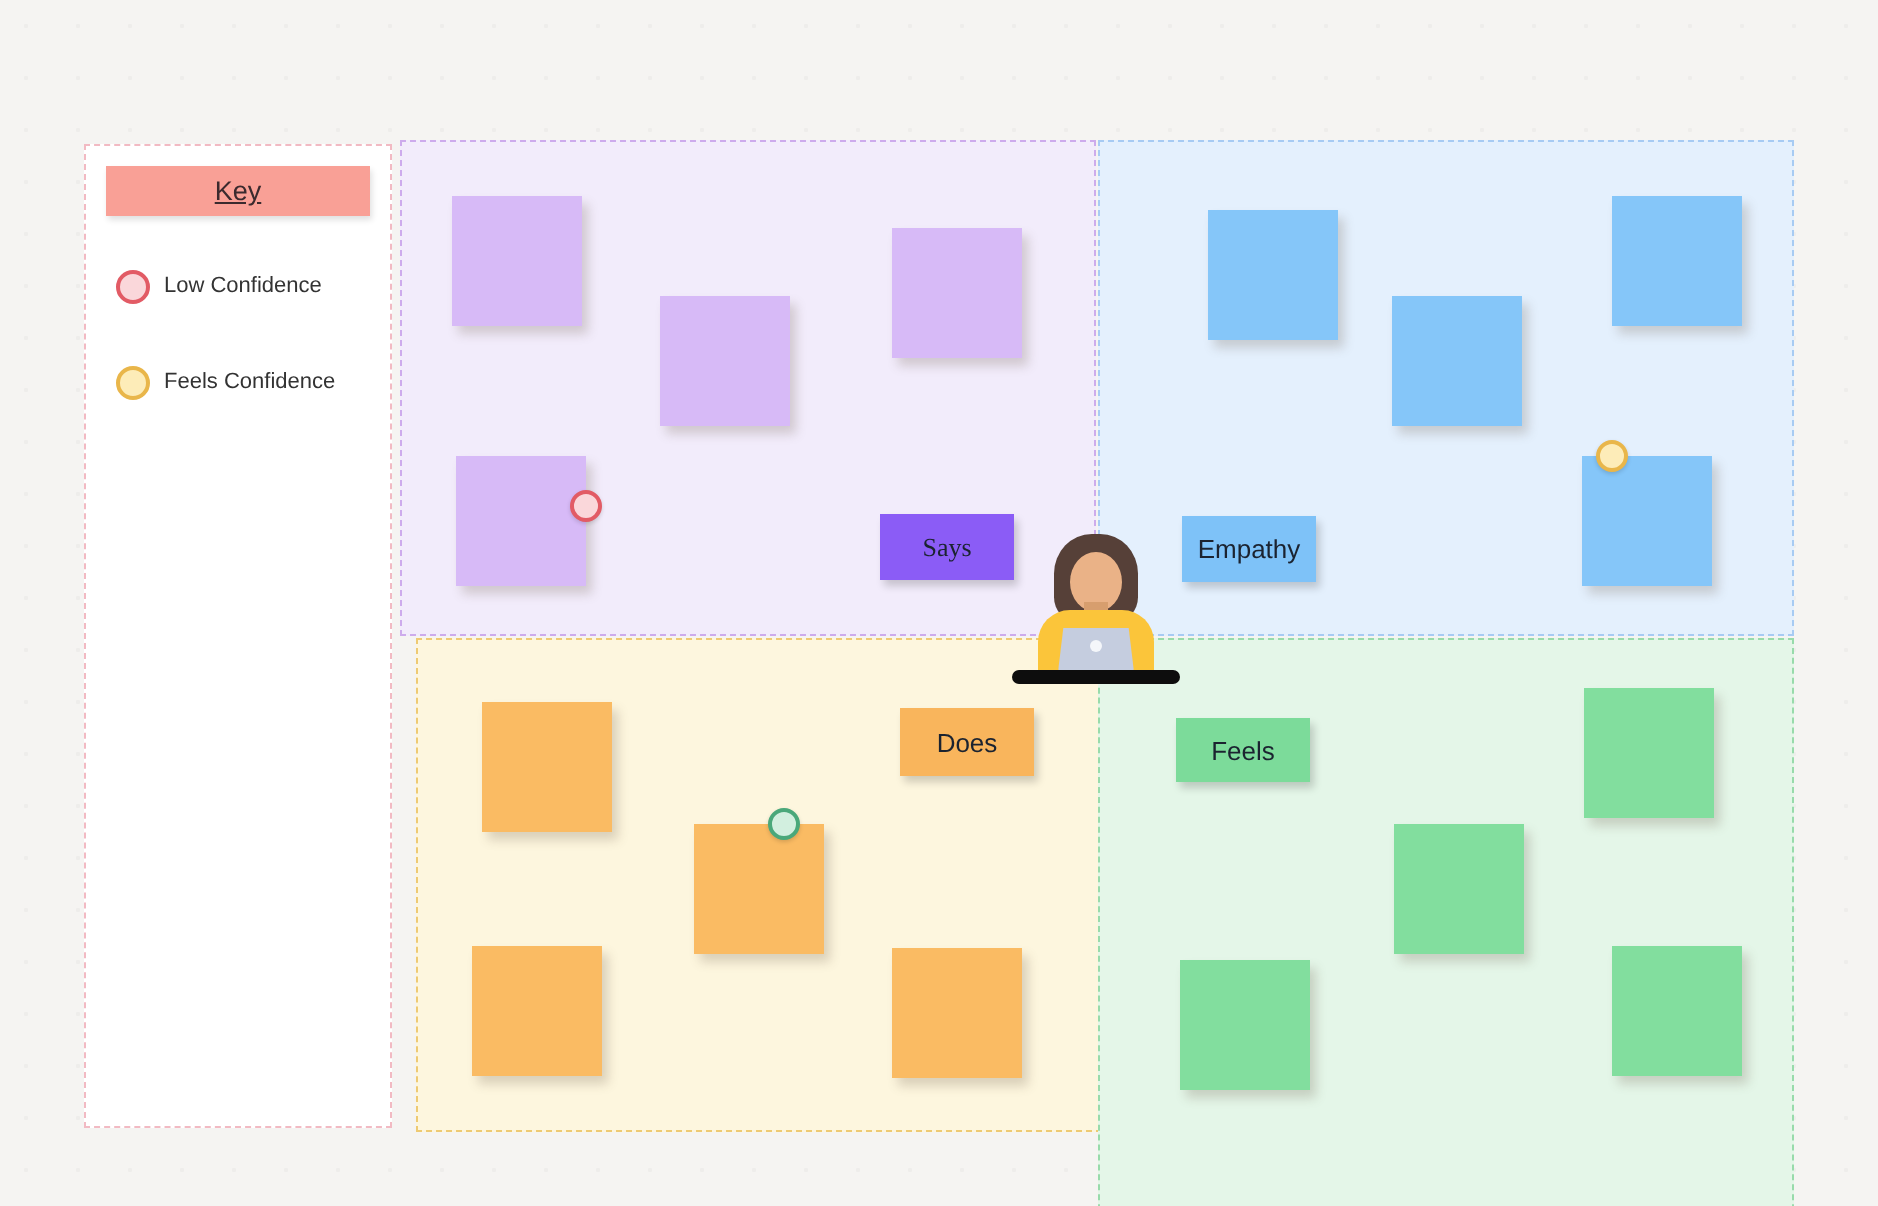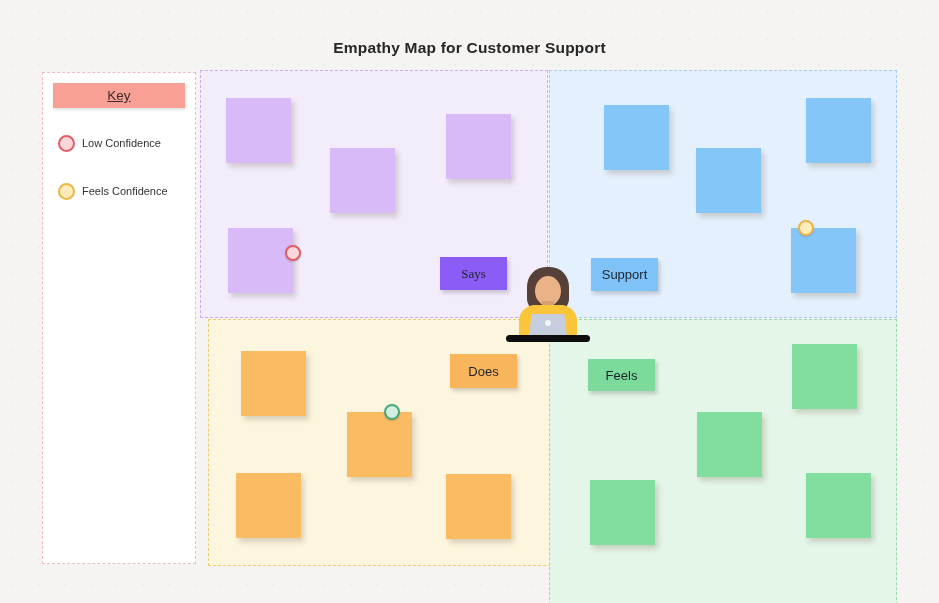--- a/index.html
+++ b/index.html
@@ -98,21 +98,20 @@
   .avatar .desk{
     position:absolute;left:1px;top:70px;width:84px;height:7px;
     background:#0d0d0d;border-radius:3.5px;
   }
 </style>
 </head>
 <body>
 
 <div class="canvas">
 
-  <div class="board-title">Empathy Map for Customer Support</div>
 
   <aside class="key-panel" style="border-color: rgb(242, 186, 195);">
     <div class="key-header" style="background: rgb(249, 160, 150); text-decoration: underline;">Key</div>
     <div class="key-items" id="key-items">
         <div class="key-item">
           <span class="key-dot" style="background: rgb(250, 215, 218); border-color: rgb(226, 91, 101);"></span>
           <span class="key-label">Low Confidence</span>
         </div>
         <div class="key-item">
           <span class="key-dot" style="background: rgb(253, 236, 184); border-color: rgb(233, 182, 74);"></span>
@@ -128,21 +127,21 @@
         <div class="sticky" style="left: 245px; top: 43px; width: 65px; height: 65px; background: rgb(215, 186, 247);"></div>
         <div class="sticky" style="left: 27px; top: 157px; width: 65px; height: 65px; background: rgb(215, 186, 247);"></div>
         <div class="quad-label" style="left: 239px; top: 186px; width: 67px; height: 33px; background: #8b5cf6; font-family: Liberation Serif, serif;">Says</div>
         <div class="marker-dot" style="left: 84px; top: 174px; background: rgb(250, 215, 218); border-color: rgb(226, 91, 101);"></div>
       </div>
       <div class="quadrant" style="left: 549px; top: 70px; width: 348px; height: 248px; background: rgb(228, 240, 253); border-color: rgb(167, 203, 243);">
         <div class="sticky" style="left: 54px; top: 34px; width: 65px; height: 65px; background: rgb(133, 198, 249);"></div>
         <div class="sticky" style="left: 146px; top: 77px; width: 65px; height: 65px; background: rgb(133, 198, 249);"></div>
         <div class="sticky" style="left: 256px; top: 27px; width: 65px; height: 65px; background: rgb(133, 198, 249);"></div>
         <div class="sticky" style="left: 241px; top: 157px; width: 65px; height: 65px; background: rgb(133, 198, 249);"></div>
-        <div class="quad-label" style="left: 41px; top: 187px; width: 67px; height: 33px; background: rgb(126, 194, 248);">Support</div>
+        <div class="quad-label" style="left: 41px; top: 187px; width: 67px; height: 33px; background: rgb(126, 194, 248);">Empathy</div>
         <div class="marker-dot" style="left: 248px; top: 149px; background: rgb(253, 236, 184); border-color: rgb(233, 182, 74);"></div>
       </div>
       <div class="quadrant" style="left: 208px; top: 319px; width: 348px; height: 247px; background: rgb(253, 246, 222); border-color: rgb(238, 202, 115);">
         <div class="sticky" style="left: 32px; top: 31px; width: 65px; height: 65px; background: rgb(250, 187, 99);"></div>
         <div class="sticky" style="left: 138px; top: 92px; width: 65px; height: 65px; background: rgb(250, 187, 99);"></div>
         <div class="sticky" style="left: 27px; top: 153px; width: 65px; height: 65px; background: rgb(250, 187, 99);"></div>
         <div class="sticky" style="left: 237px; top: 154px; width: 65px; height: 65px; background: rgb(250, 187, 99);"></div>
         <div class="quad-label" style="left: 241px; top: 34px; width: 67px; height: 34px; background: rgb(249, 181, 92);">Does</div>
         <div class="marker-dot" style="left: 175px; top: 84px; background: rgb(210, 239, 223); border-color: rgb(74, 168, 122);"></div>
       </div>

